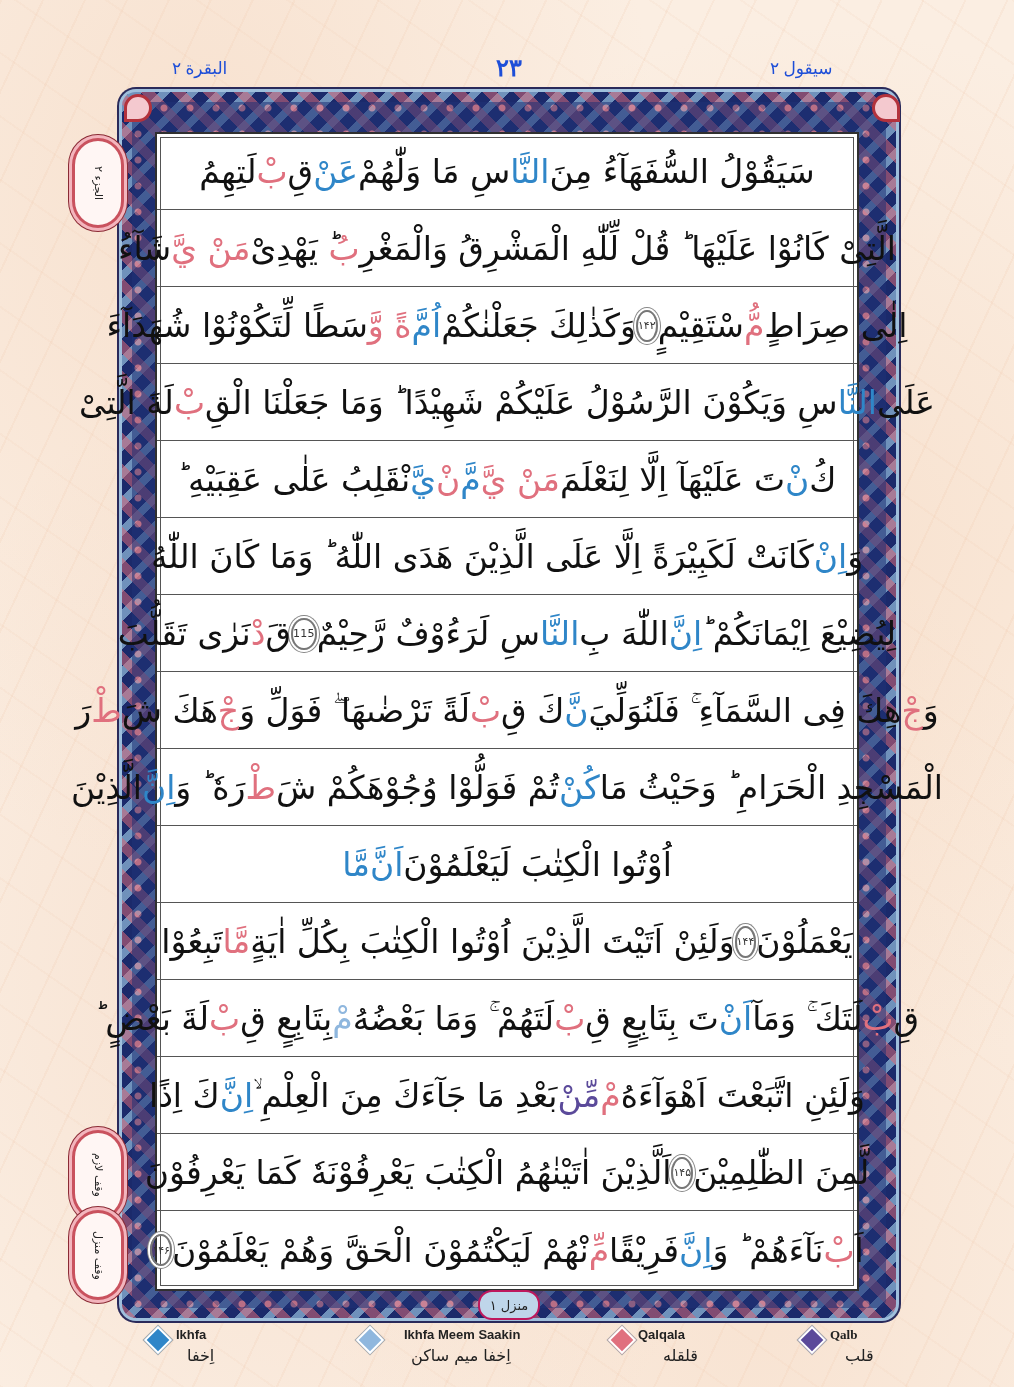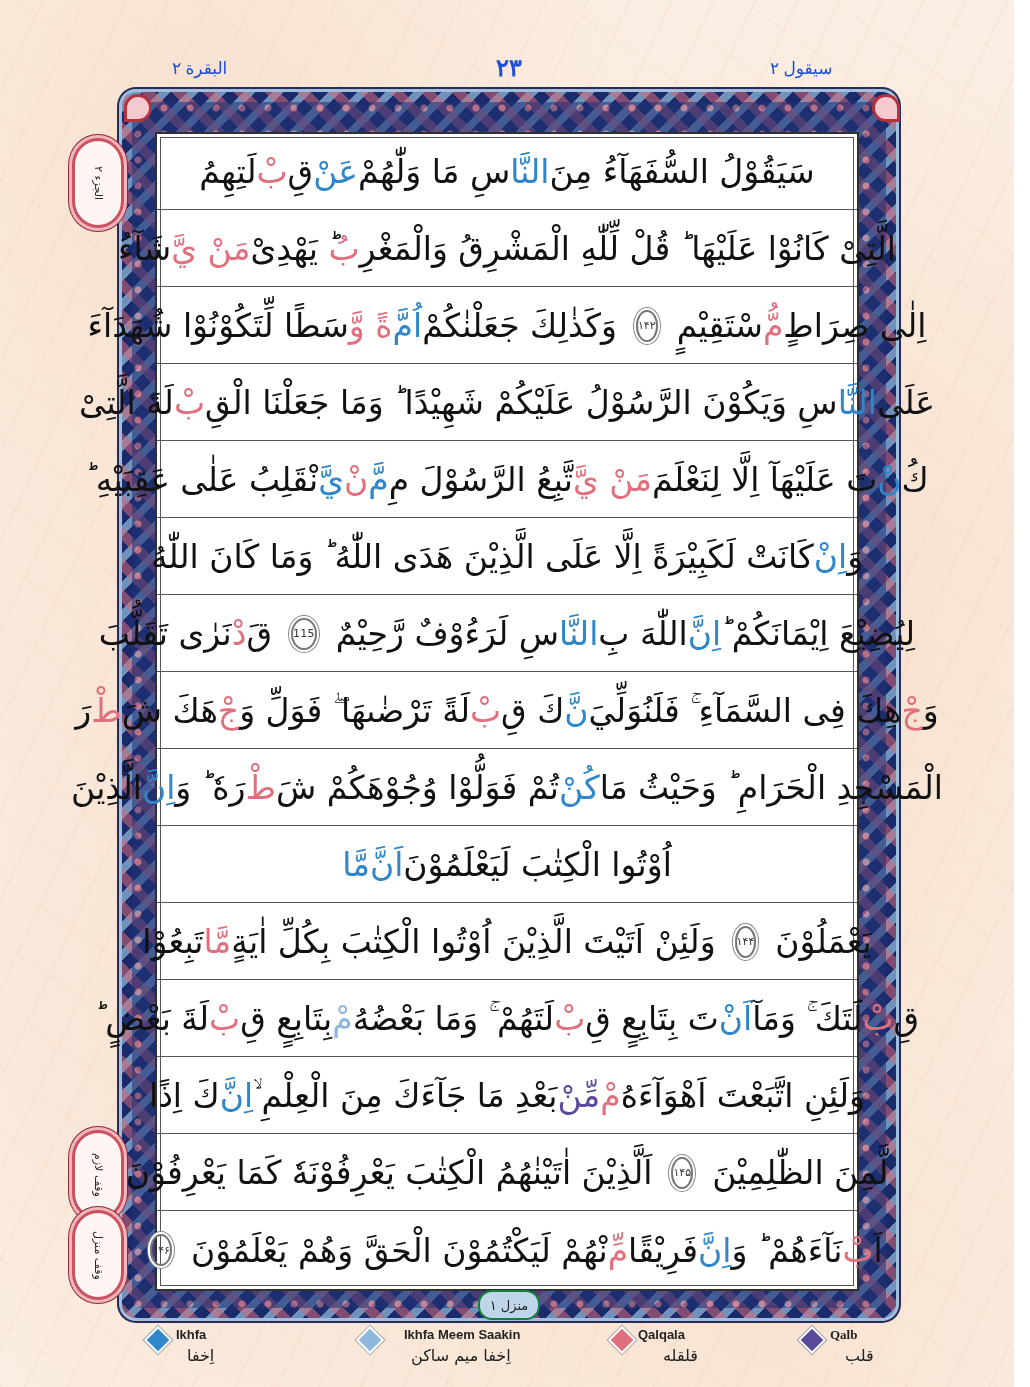--- a/index.html
+++ b/index.html
@@ -66,37 +66,37 @@
   .line:last-child { border-bottom: none; }
   .seg { }
   .c-ikhfa { color: #2f86c8; }
   .c-ikhfam { color: #8fb7de; }
   .c-qalqala { color: #e0707e; }
   .c-qalb { color: #5b4a9a; }
   .ayah {
     display: inline-flex; align-items: center; justify-content: center;
     width: 28px; height: 28px; border-radius: 50%;
     border: 2px solid #777; box-shadow: 0 0 0 2px #fff, 0 0 0 3px #888;
-    font-size: 11px; color: #333; margin: 0 19px; vertical-align: middle;
+    font-size: 11px; color: #333; margin: 0 0; vertical-align: middle;
   }
 
   
   .medallion {
     position: absolute; width: 46px; height: 84px;
     background: #fff6f4;
     border: 3px solid #c9525e;
     border-radius: 50% / 30%;
     box-shadow: 0 0 0 3px #f3b5bd, 0 0 0 4px #8a2a34;
     display: flex; align-items: center; justify-content: center;
     font-size: 11px; color: #222;
     writing-mode: vertical-rl;
   }
   .manzil {
     position: absolute; left: 478px; top: 1290px; width: 58px; height: 26px;
-    background: #bfd6ea; border: 2px solid #15803d; border-radius: 14px;
+    background: #bfd6ea; border: 2px solid #be185d; border-radius: 14px;
     display: flex; align-items: center; justify-content: center;
     font-size: 13px; color: #222;
   }
 
   
   .legend { position: absolute; top: 1324px; }
   .legend-item { position: absolute; }
   .diamond {
     position: absolute; width: 16px; height: 16px; transform: rotate(45deg);
     border: 2px solid #fff; box-shadow: 0 0 0 1px #aaa;
@@ -159,21 +159,20 @@
       <span class="seg c-ikhfa">النَّا</span>
       <span class="seg">سِ وَيَكُوْنَ الرَّسُوْلُ عَلَيْكُمْ شَهِيْدًا ؕ وَمَا جَعَلْنَا الْقِ</span>
       <span class="seg c-qalqala">بْ</span>
       <span class="seg">لَةَ الَّتِىْ</span>
     </div>
     <div class="line" style="top: 308px;">
       <span class="seg">كُ</span>
       <span class="seg c-ikhfa">نْ</span>
       <span class="seg">تَ عَلَيْهَآ اِلَّا لِنَعْلَمَ </span>
       <span class="seg c-qalqala">مَنْ يَّ</span>
-      <span class="seg">تَّبِعُ الرَّسُوْلَ مِ</span>
       <span class="seg c-ikhfa">مَّ</span>
       <span class="seg c-qalqala">نْ </span>
       <span class="seg c-ikhfa">يَّ</span>
       <span class="seg">نْقَلِبُ عَلٰى عَقِبَيْهِ ؕ</span>
     </div>
     <div class="line" style="top: 385px;">
       <span class="seg">وَ</span>
       <span class="seg c-ikhfa">اِنْ</span>
       <span class="seg"> كَانَتْ لَكَبِيْرَةً اِلَّا عَلَى الَّذِيْنَ هَدَى اللّٰهُ ؕ وَمَا كَانَ اللّٰهُ</span>
     </div>

